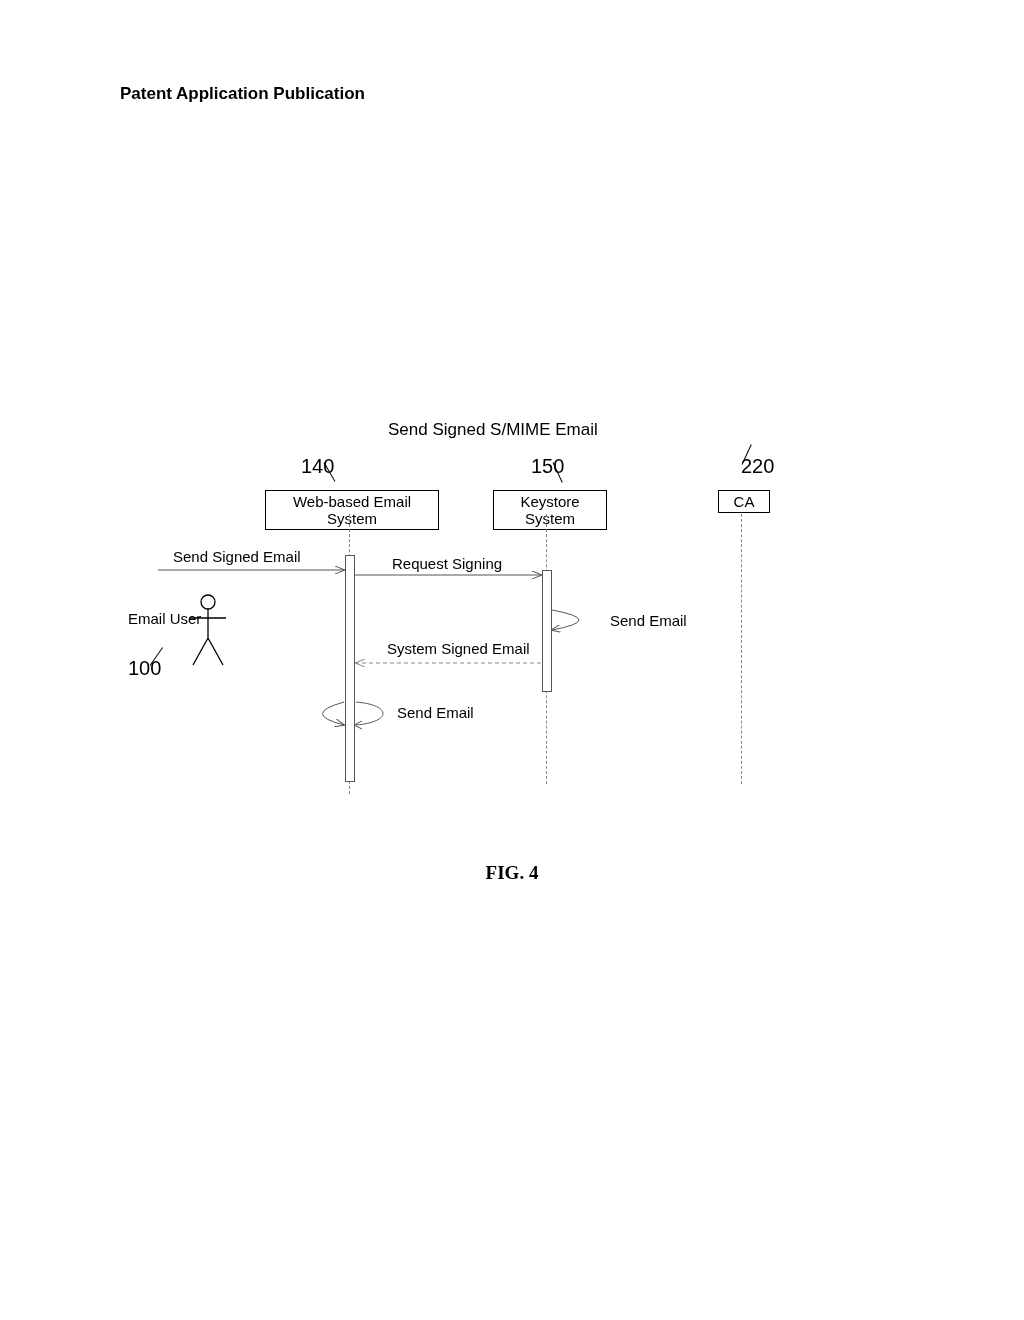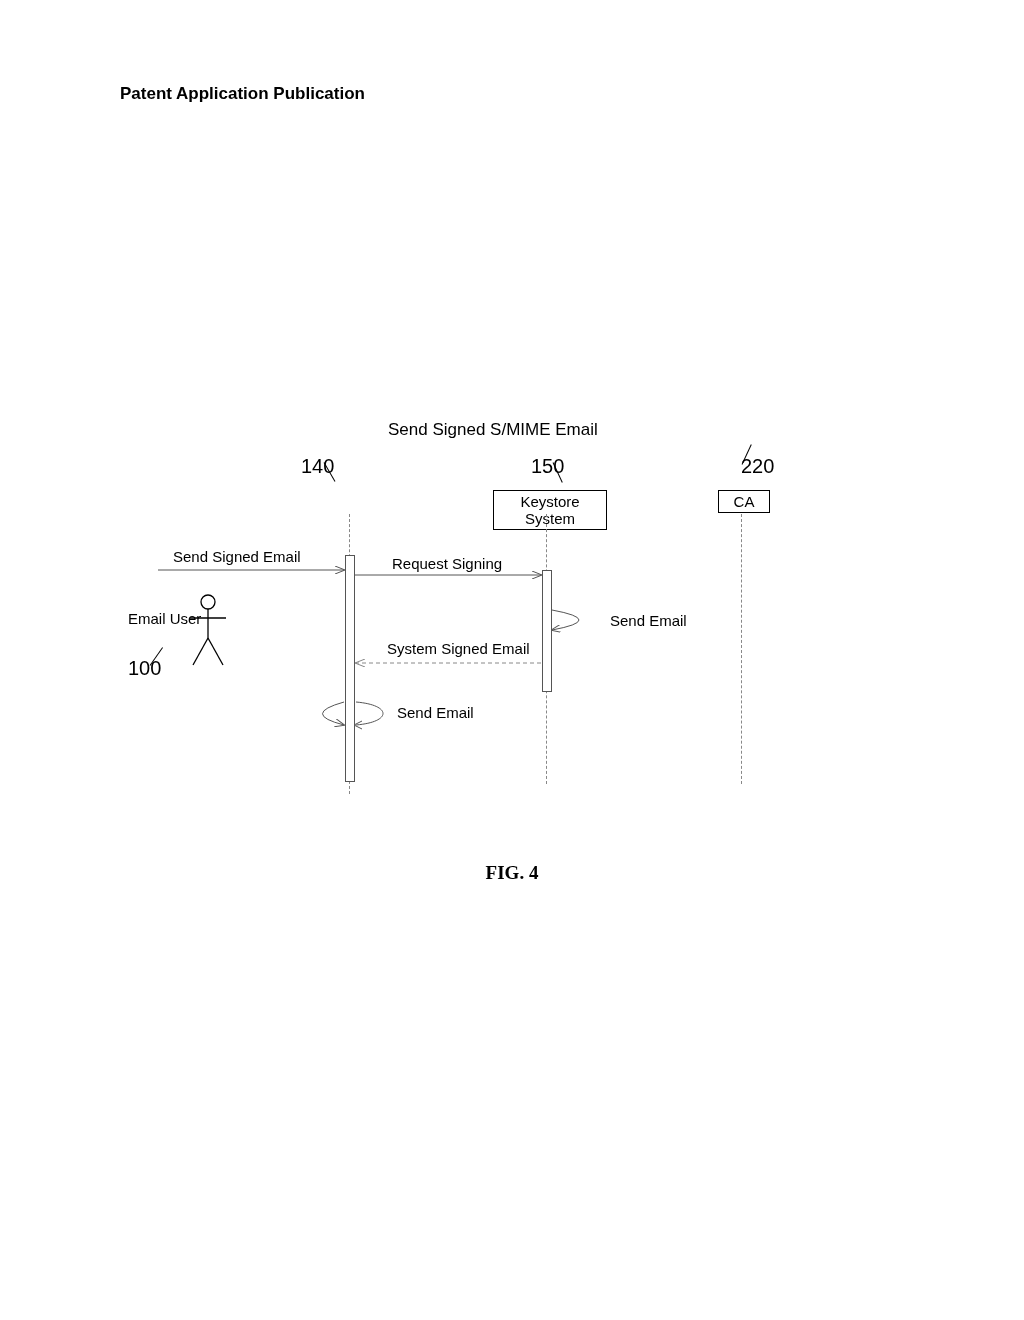--- a/index.html
+++ b/index.html
@@ -98,20 +98,21 @@
 
 <div class="diagram-area">
 
   <div class="title">Send Signed S/MIME Email</div>
 
   <div class="ref" style="left:173px; top:35px">140</div>
   <div class="ref" style="left:403px; top:35px">150</div>
   <div class="ref" style="left:613px; top:35px">220</div>
   <div class="ref" style="left:0px; top:237px">100</div>
 
+  <div class="box" style="left:137px; top:70px; width:160px">Web-based Email System</div>
   <div class="box" style="left:365px; top:70px; width:100px">Keystore System</div>
   <div class="box" style="left:590px; top:70px; width:38px">CA</div>
 
   <div class="lifeline" style="left:221px; top:94px; height:280px"></div>
   <div class="lifeline" style="left:418px; top:94px; height:270px"></div>
   <div class="lifeline" style="left:613px; top:94px; height:270px"></div>
 
   <div class="activation" style="left:217px; top:135px; height:225px"></div>
   <div class="activation" style="left:414px; top:150px; height:120px"></div>
 

